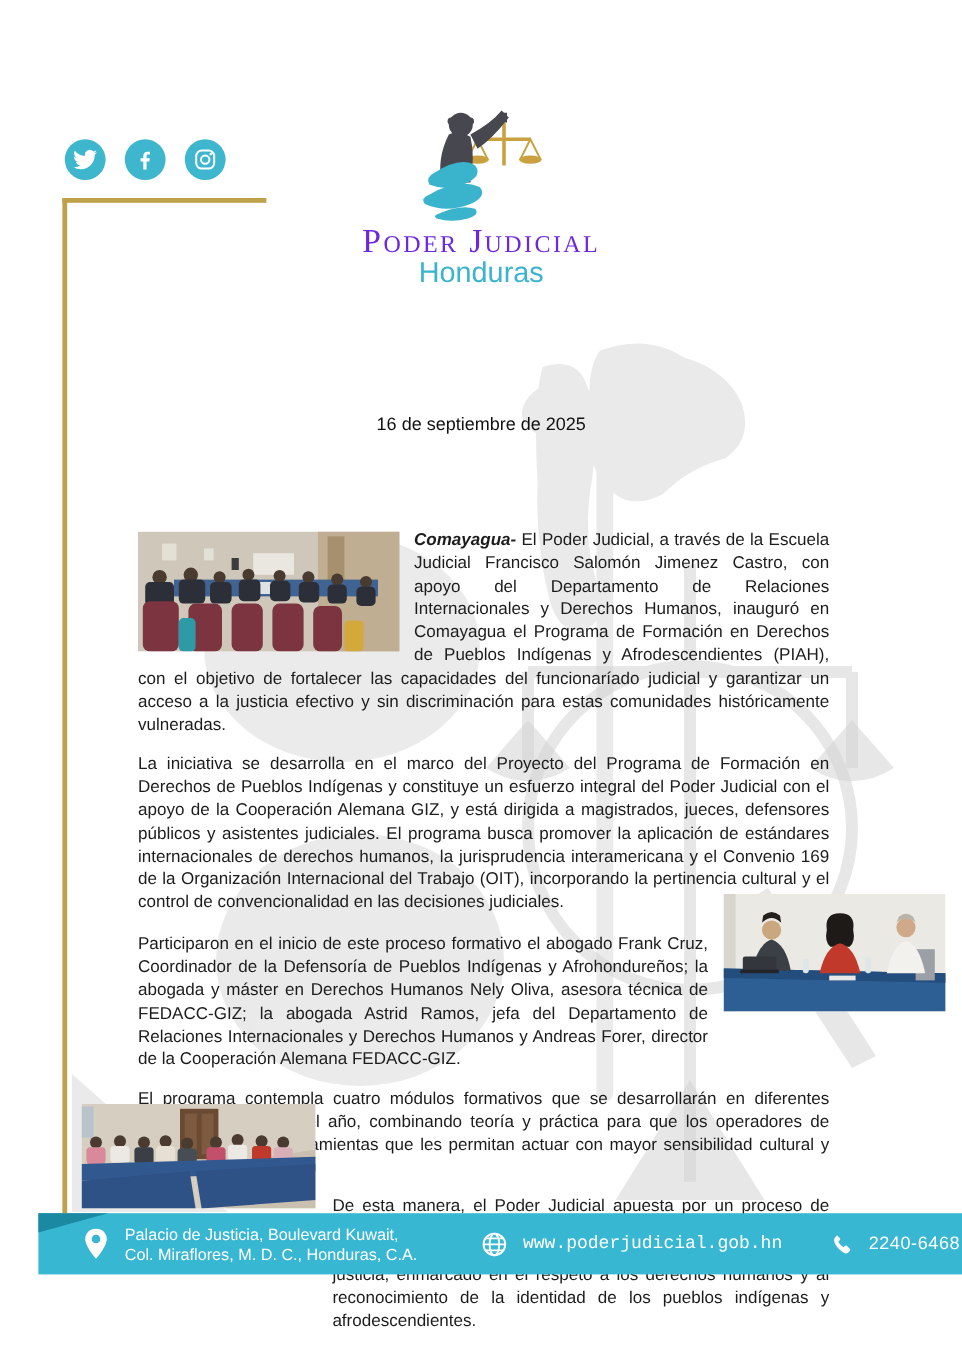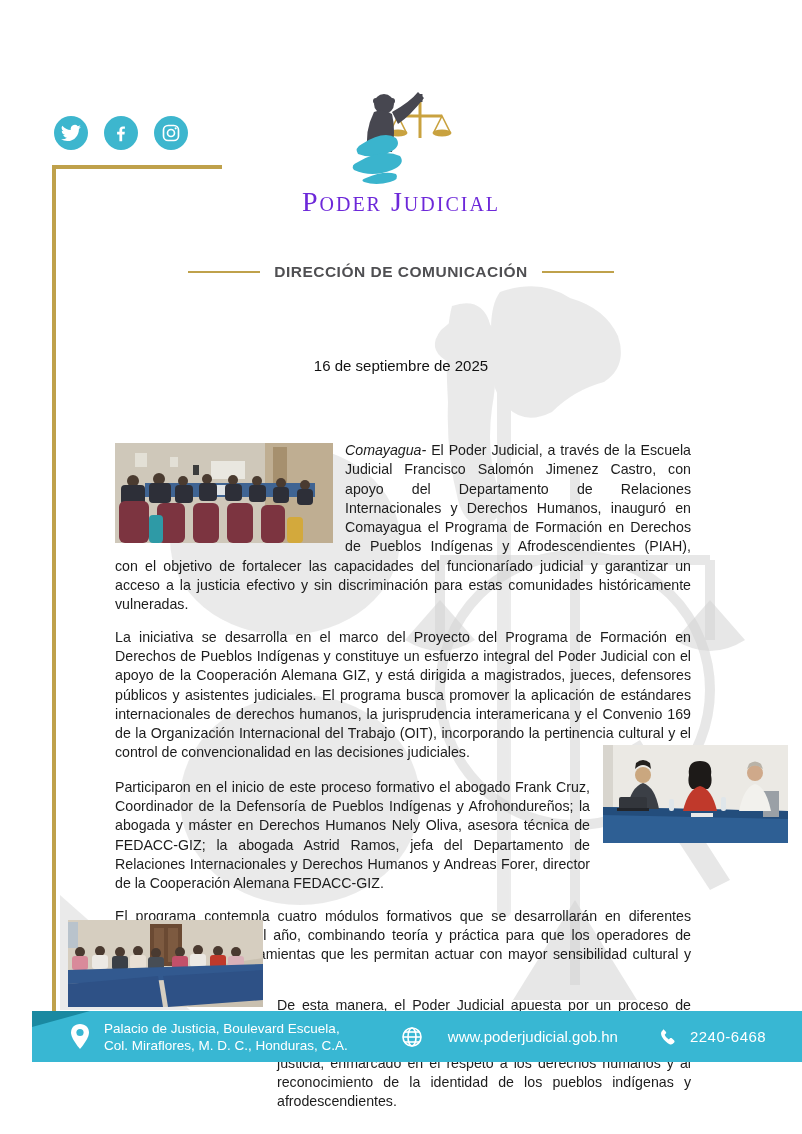--- a/index.html
+++ b/index.html
@@ -19,45 +19,45 @@
   .logo-title{position:absolute;left:0;top:186px;width:802px;text-align:center;z-index:3;
       font-family:"Liberation Serif", serif;font-variant:small-caps;font-size:28px;letter-spacing:2px;color:#6d28d9;}
   .logo-sub{position:absolute;left:0;top:214px;width:802px;text-align:center;z-index:3;
       font-size:24px;color:#3ab4cd;font-weight:500;}
   
   .mast-row{position:absolute;left:0;top:263px;width:802px;display:flex;align-items:center;justify-content:center;z-index:3;}
   .mast-line{width:72px;height:2px;background:#bfa14b;margin:0 14px;}
   .mast-dept{font-size:15.5px;font-weight:bold;color:#4f4f52;letter-spacing:.5px;}
   .mast-type{position:absolute;left:0;top:283px;width:802px;text-align:center;z-index:3;
       font-size:27px;font-weight:800;color:#58585a;letter-spacing:1px;}
-  .date{position:absolute;left:0;top:345px;width:802px;text-align:center;z-index:3;font-size:15px;color:#111;margin-top:12px;}
+  .date{position:absolute;left:0;top:345px;width:802px;text-align:center;z-index:3;font-size:15px;color:#111;}
   .headline{position:absolute;left:0;top:374px;width:802px;text-align:center;z-index:3;
       font-family:"Liberation Serif", serif;font-weight:600;font-size:17.5px;line-height:20px;color:#151515;}
   
   .content{position:absolute;left:115px;top:441px;width:576px;z-index:2;
       font-size:14.2px;line-height:19.3px;text-align:justify;color:#1c1c1c;}
   .content p{margin:0;}
   .p2{margin-top:13px !important;}
   .p3{margin-top:15px !important;width:475px;}
   .p4{margin-top:13px !important;}
   .p5{margin-top:12px !important;margin-left:162px !important;width:414px;}
-  .lead{font-weight:normal;font-style:italic;}
+  .lead{font-weight:bold;font-style:italic;}
   .photo{display:block;}
   .photo1{float:left;width:218px;height:100px;margin:2px 12px 2px 0;}
   .photo2{position:absolute;left:603px;top:745px;width:185px;height:98px;z-index:2;}
   .photo3{position:absolute;left:68px;top:920px;width:195px;height:87px;z-index:2;}
   
   .footer{position:absolute;left:32px;top:1011px;width:770px;height:51px;background:#38b7d3;z-index:4;
       display:flex;align-items:center;color:#fff;}
   .notch{position:absolute;left:0;top:0;width:0;height:0;
       border-top:16px solid #1a89a1;border-right:58px solid transparent;}
   .f-addr{margin-left:14px;font-size:13.5px;line-height:17px;}
   .f-pin{margin-left:38px;}
   .f-globe{margin-left:52px;}
-  .f-url{margin-left:24px;font-size:15px;}
+  .f-url{margin-left:12px;font-size:15px;font-family:Liberation Mono, monospace;}
   .f-phone{margin-left:40px;}
   .f-num{margin-left:12px;font-size:15px;letter-spacing:.5px;}
 </style>
 </head>
 <body>
 
 <div class="page">
 
   <svg class="watermark" width="802" height="1134" viewBox="0 0 802 1134">
     <g fill="#dadada" opacity="0.55">
@@ -119,26 +119,22 @@
       <circle cx="40" cy="18" r="10" fill="#474750"></circle>
       <rect x="29" y="12" width="22" height="6" rx="3" fill="#474750"></rect>
       <path d="M48 26 Q66 16 74 6 L80 12 Q66 30 54 38 Z" fill="#474750"></path>
       <path d="M30 26 Q20 46 24 66 L48 66 Q52 44 48 28 Q38 22 30 26z" fill="#474750"></path>
       <path d="M18 58 Q40 44 52 52 Q58 60 46 66 Q30 74 14 68 Q10 62 18 58z" fill="#3ab4cd"></path>
       <path d="M14 76 Q38 62 56 70 Q62 78 48 84 Q28 92 10 84 Q6 79 14 76z" fill="#3ab4cd"></path>
       <path d="M22 92 Q40 84 52 88 Q56 93 46 96 Q32 100 20 96 Q16 94 22 92z" fill="#3ab4cd"></path>
     </g>
   </svg>
   <div class="logo-title">Poder Judicial</div>
-
-  <div class="mast-row">
-    <div class="mast-line"></div>
-    <div class="mast-dept">DIRECCIÓN DE COMUNICACIÓN</div>
-    <div class="mast-line"></div>
-  </div>
+  <div class="logo-sub">Honduras</div>
+
 
   <div class="date">16 de septiembre de 2025</div>
 
   <div class="headline">
   </div>
 
   <div class="content">
     <p>
       <svg class="photo photo1" viewBox="0 0 218 100" preserveAspectRatio="none">
         <rect width="218" height="100" fill="#cfc8ba"></rect>
@@ -243,21 +239,21 @@
     <path d="M95 56 L195 50 L195 80 L100 87 Z" fill="#2e5186"></path>
   </svg>
 
   <div class="footer">
     <div class="notch"></div>
     <svg class="f-pin" width="20" height="28" viewBox="0 0 20 28">
       <path d="M10 1 C4.5 1 1 5 1 9.6 C1 16 10 26 10 26 C10 26 19 16 19 9.6 C19 5 15.5 1 10 1 Z" fill="#fff"></path>
       <circle cx="10" cy="9.5" r="3.6" fill="#38b7d3"></circle>
     </svg>
     <div class="f-addr">
-      <div>Palacio de Justicia, Boulevard Escuela,</div>
+      <div>Palacio de Justicia, Boulevard Kuwait,</div>
       <div>Col. Miraflores, M. D. C., Honduras, C.A.</div>
     </div>
     <svg class="f-globe" width="24" height="24" viewBox="0 0 24 24" fill="none" stroke="#fff" stroke-width="1.6">
       <circle cx="12" cy="12" r="9"></circle>
       <ellipse cx="12" cy="12" rx="4" ry="9"></ellipse>
       <line x1="3" y1="12" x2="21" y2="12"></line>
       <line x1="4.2" y1="7" x2="19.8" y2="7"></line>
       <line x1="4.2" y1="17" x2="19.8" y2="17"></line>
     </svg>
     <div class="f-url">www.poderjudicial.gob.hn</div>

